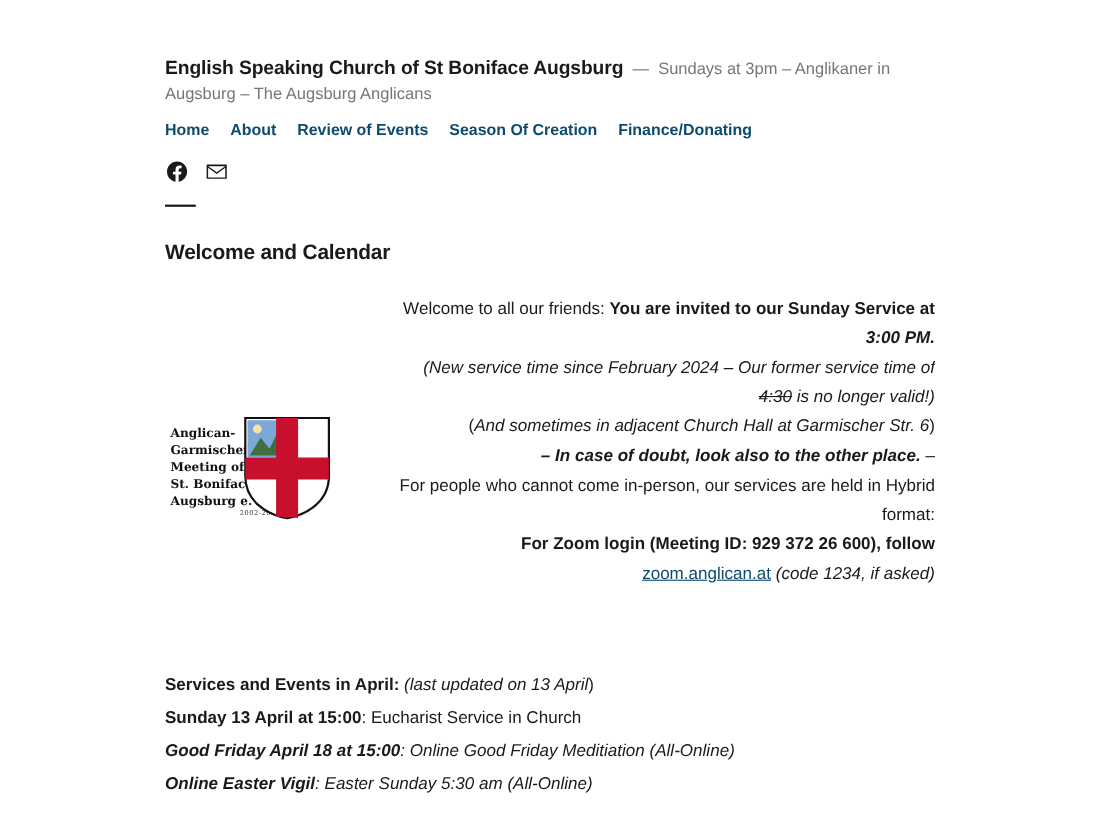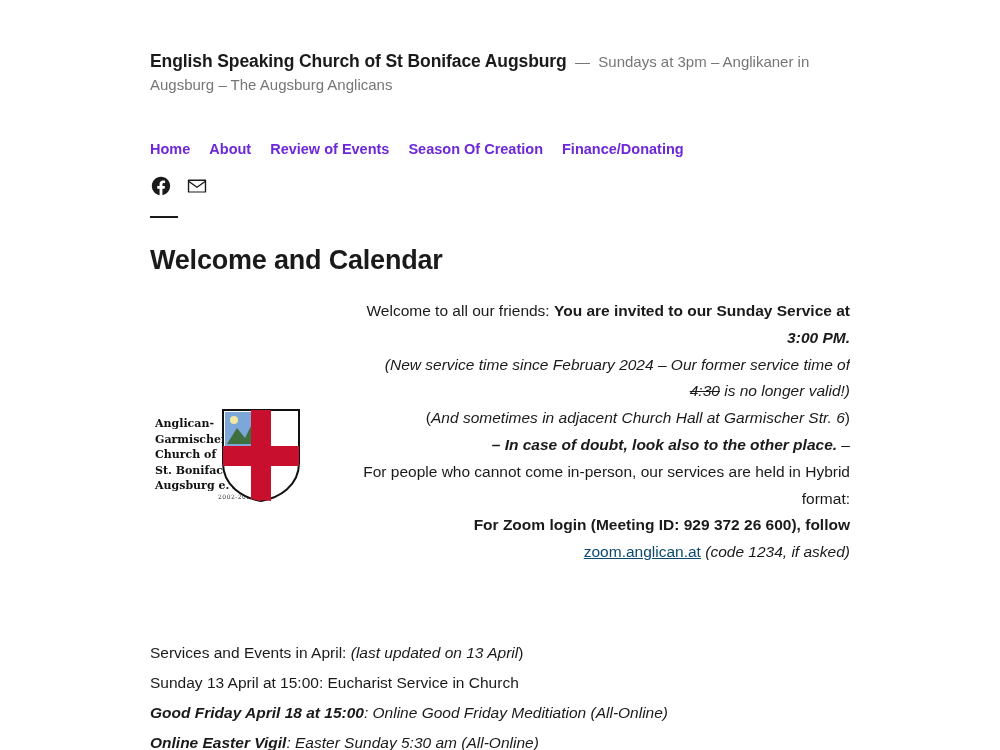--- a/index.html
+++ b/index.html
@@ -51,24 +51,23 @@
   .main-nav {
     margin-top: 13px;
     font-size: 0;
     line-height: 0;
   }
   .main-nav a {
     display: inline-block;
     font-size: 14.5px;
     line-height: 18px;
     font-weight: 700;
-    color: #6d28d9;
+    color: #0c4a6e;
     text-decoration: none;
     margin-right: 19px;
-    margin-top: 31px;
   }
   .main-nav a:last-child { margin-right: 0; }
 
   
   .social {
     margin-top: 17px;
     font-size: 0;
     line-height: 0;
   }
   .social a {
@@ -81,21 +80,21 @@
 
   .divider {
     margin-top: 19px;
     width: 28px;
     border-top: 2px solid #1a1a1a;
   }
 
   
   .entry-title {
     margin: 26px 0 0 0;
-    font-size: 27px;
+    font-size: 19px;
     line-height: 32px;
     font-weight: 700;
     color: #1a1a1a;
     letter-spacing: -0.2px;
   }
 
   
   .entry-content {
     margin-top: 22px;
     font-size: 15.5px;
@@ -154,21 +153,21 @@
     text-decoration: underline;
   }
   .clear { clear: both; height: 0; }
 
   .events {
     margin-top: 40px;
     font-size: 15.5px;
     line-height: 30px;
   }
   .events p { margin: 0; }
-  .events .b { font-weight: 400; }
+  .events .b { font-weight: 700; }
   .events .bi { font-weight: 700; font-style: italic; }
   .events .i { font-style: italic; }
 </style>
 </head>
 <body>
 
 <div class="page">
 
   <div class="site-header">
     <span class="site-title">English Speaking Church of St Boniface Augsburg</span><span class="dash">&nbsp;&nbsp;</span><span class="dash">—</span><span class="dash">&nbsp;&nbsp;</span><span class="site-desc">Sundays at 3pm – Anglikaner in Augsburg – The Augsburg Anglicans</span>
@@ -199,21 +198,21 @@
 
   <h1 class="entry-title">Welcome and Calendar</h1>
 
   <div class="entry-content">
 
     <div class="crest-wrap">
       <div class="crest">
         <div class="crest-text">
           <span>Anglican-</span><br>
           <span>Garmischer</span><br>
-          <span>Church of</span><br>
+          <span>Meeting of</span><br>
           <span>St. Boniface</span><br>
           <span>Augsburg e.V.</span>
         </div>
         <div class="crest-year">2002-2022</div>
         <svg class="shield" viewBox="0 0 80 95">
           <path d="M2 2 H78 V55 C78 78 58 90 40 93 C22 90 2 78 2 55 Z" fill="#ffffff" stroke="#111" stroke-width="2"></path>
           <rect x="4" y="4" width="32" height="34" fill="#7da7d9"></rect>
           <path d="M6 36 L16 20 L24 30 L32 14 L34 36 Z" fill="#3f6f3f"></path>
           <circle cx="13" cy="12" r="4" fill="#f2e6a0"></circle>
           <path d="M30 2 H50 V93 C44 92 40 92 40 93 C36 92 34 92 30 91 Z" fill="#c8102e"></path>

